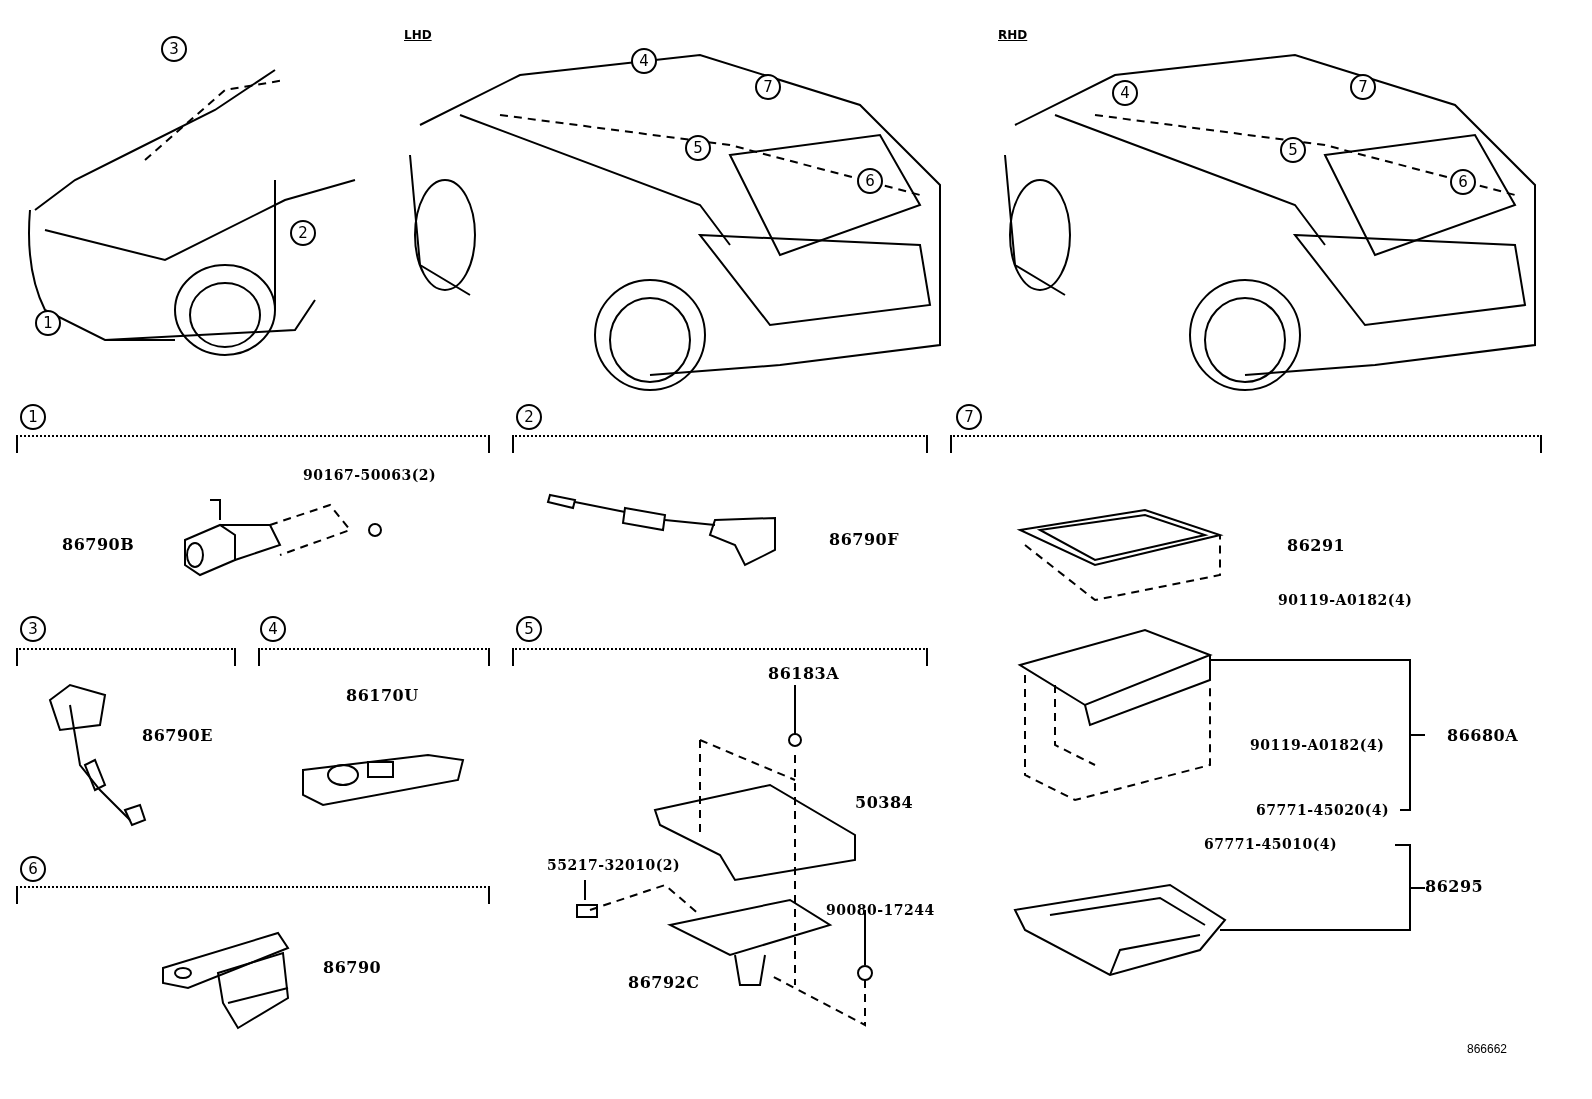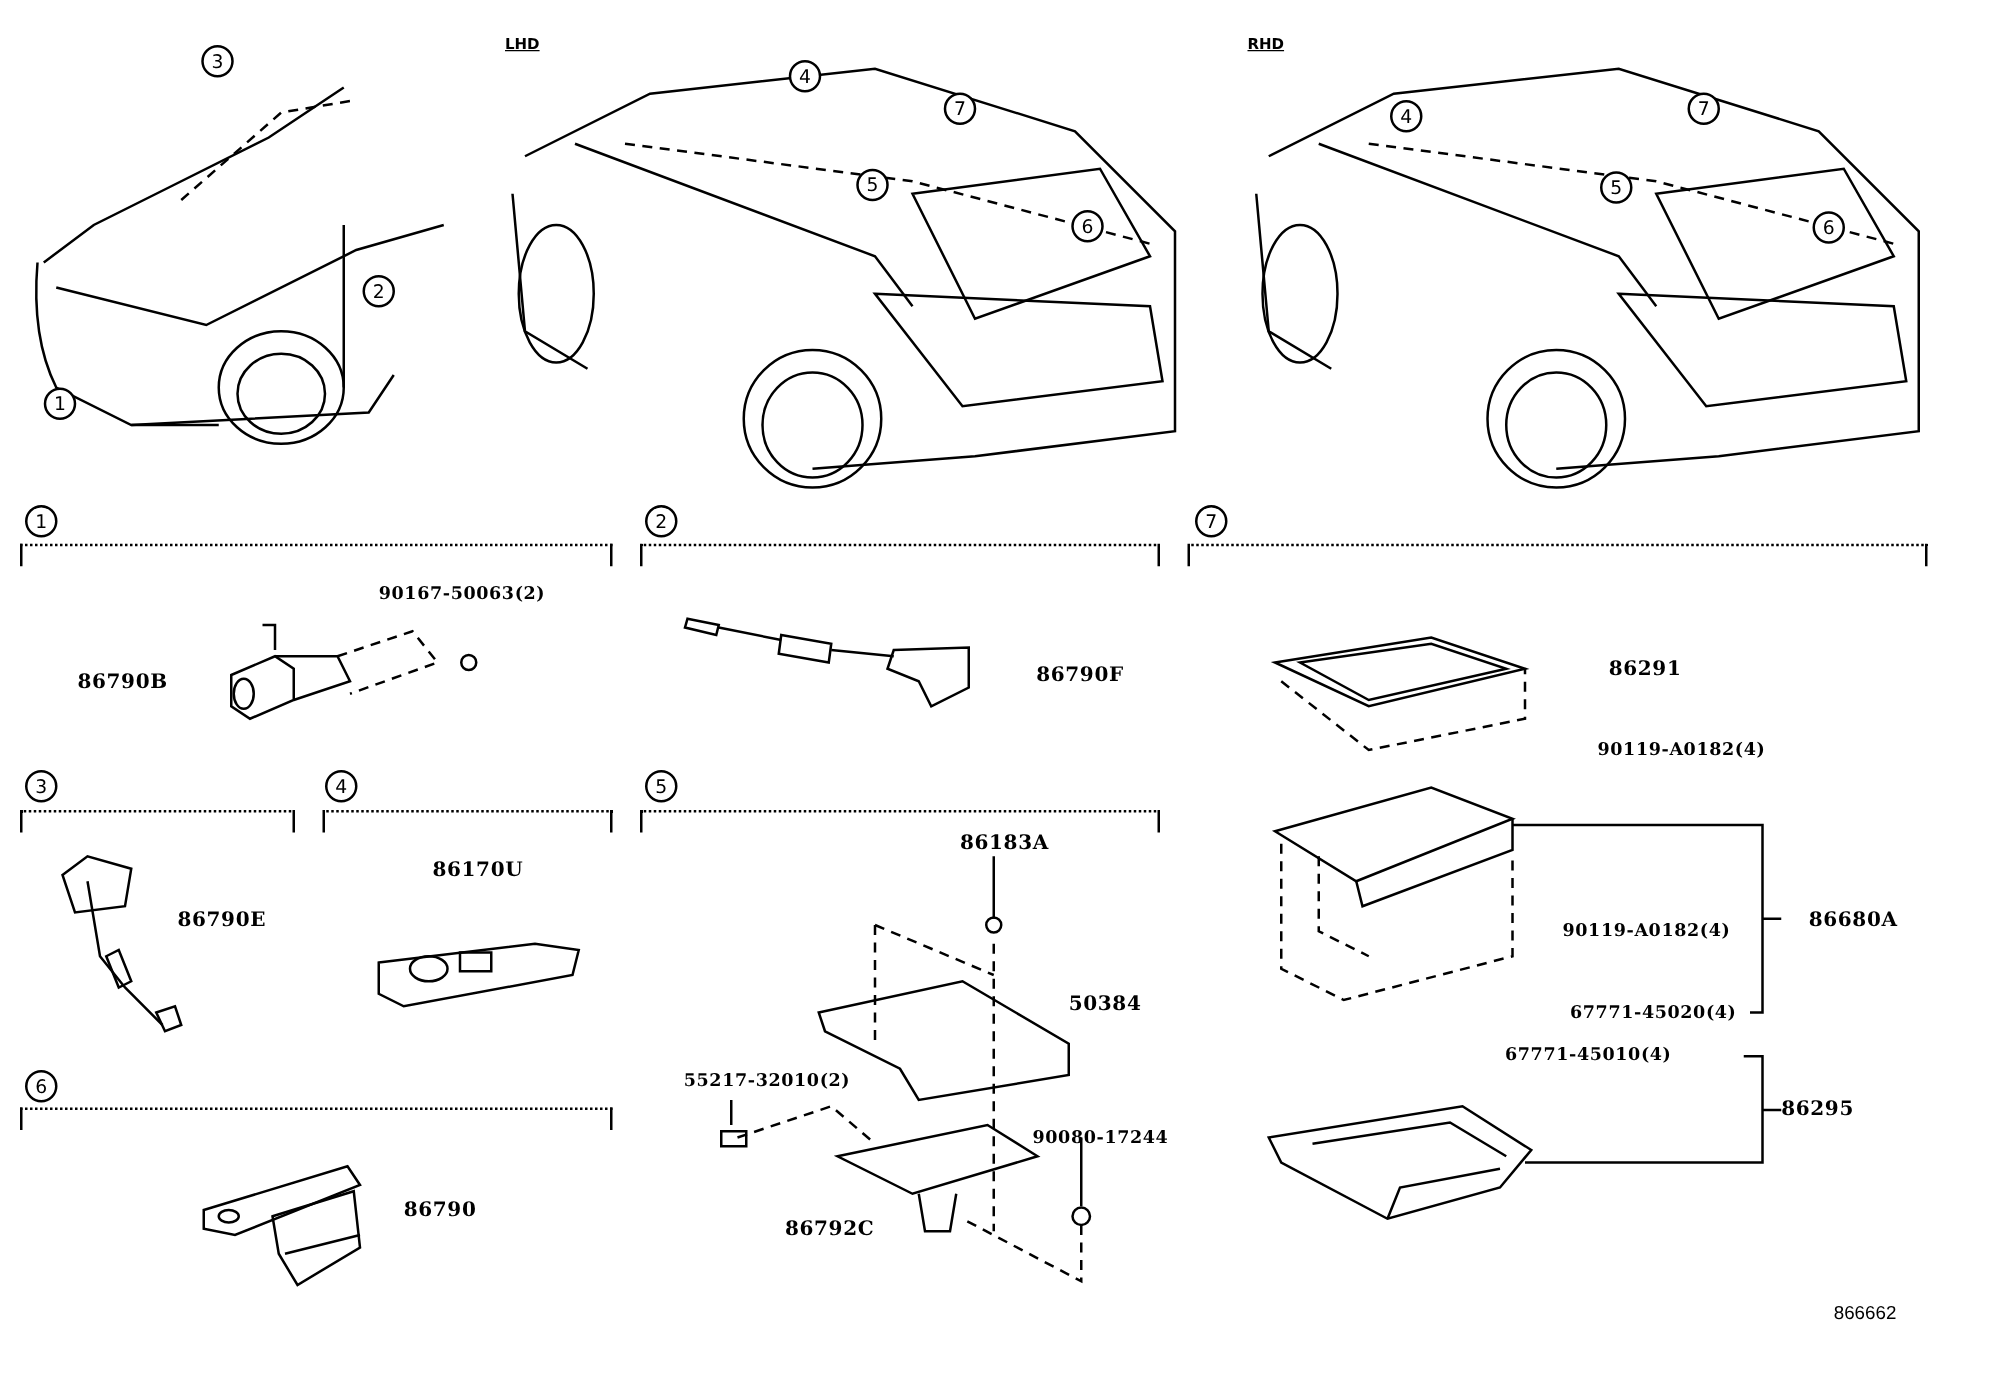--- a/index.html
+++ b/index.html
@@ -9,21 +9,21 @@
           font-size:16px; letter-spacing:0.5px; white-space:nowrap; line-height:1; }
   .part.small { font-size:14px; }
   .drive { position:absolute; font-family:"DejaVu Sans", sans-serif; font-size:12px;
            text-decoration:underline; font-weight:bold; }
   .circ { position:absolute; width:22px; height:22px; border:2px solid #000; border-radius:50%;
           font-family:"DejaVu Sans", sans-serif; font-size:15px; text-align:center; line-height:22px;
           background:#fff; box-sizing:content-box; }
   .bracket { position:absolute; border-top:2px dotted #000; height:16px; }
   .bracket::before, .bracket::after { content:""; position:absolute; top:-2px; width:0; height:18px; border-left:2px solid #000; }
   .bracket::before { left:0; } .bracket::after { right:0; }
-  .docnum { position:absolute; font-family:"Liberation Sans", sans-serif; font-size:15px; }
+  .docnum { position:absolute; font-family:"Liberation Sans", sans-serif; font-size:12px; }
   svg.ill { position:absolute; overflow:visible; }
   svg.ill * { fill:none; stroke:#000; stroke-width:2; }
   svg.ill .dash { stroke-dasharray:8 6; }
 </style>
 </head>
 <body>
 
 <svg class="ill" style="left:15px;top:40px;width:360px;height:320px" viewBox="0 0 360 320">
   <path d="M20 170 L60 140 L120 110 L200 70 L260 30"></path>
   <path d="M30 190 L150 220 L270 160 L340 140"></path>
@@ -96,21 +96,21 @@
 </svg>
 <div class="part" style="left:829px;top:532px">86790F</div>
 
 <div class="circ" style="left:956px;top:404px">7</div>
 <div class="bracket" style="left:950px;top:435px;width:592px"></div>
 <svg class="ill" style="left:1015px;top:505px;width:210px;height:100px" viewBox="0 0 210 100">
   <path d="M5 25 L130 5 L205 30 L80 60 Z"></path>
   <path d="M25 25 L130 10 L190 30 L80 55 Z"></path>
   <path class="dash" d="M10 40 L80 95 L205 70 L205 30"></path>
 </svg>
-<div class="part" style="left:1287px;top:527px">86291</div>
+<div class="part" style="left:1287px;top:538px">86291</div>
 <div class="part small" style="left:1278px;top:593px">90119-A0182(4)</div>
 
 <svg class="ill" style="left:1015px;top:625px;width:200px;height:180px" viewBox="0 0 200 180">
   <path d="M5 40 L130 5 L195 30 L70 80 Z"></path>
   <path d="M70 80 L75 100 L195 55 L195 30"></path>
   <path class="dash" d="M10 50 L10 150 L60 175 L195 140 L195 60"></path>
   <path class="dash" d="M40 60 L40 120 L80 140"></path>
 </svg>
 <div class="part small" style="left:1250px;top:738px">90119-A0182(4)</div>
 <div class="part small" style="left:1256px;top:803px">67771-45020(4)</div>

